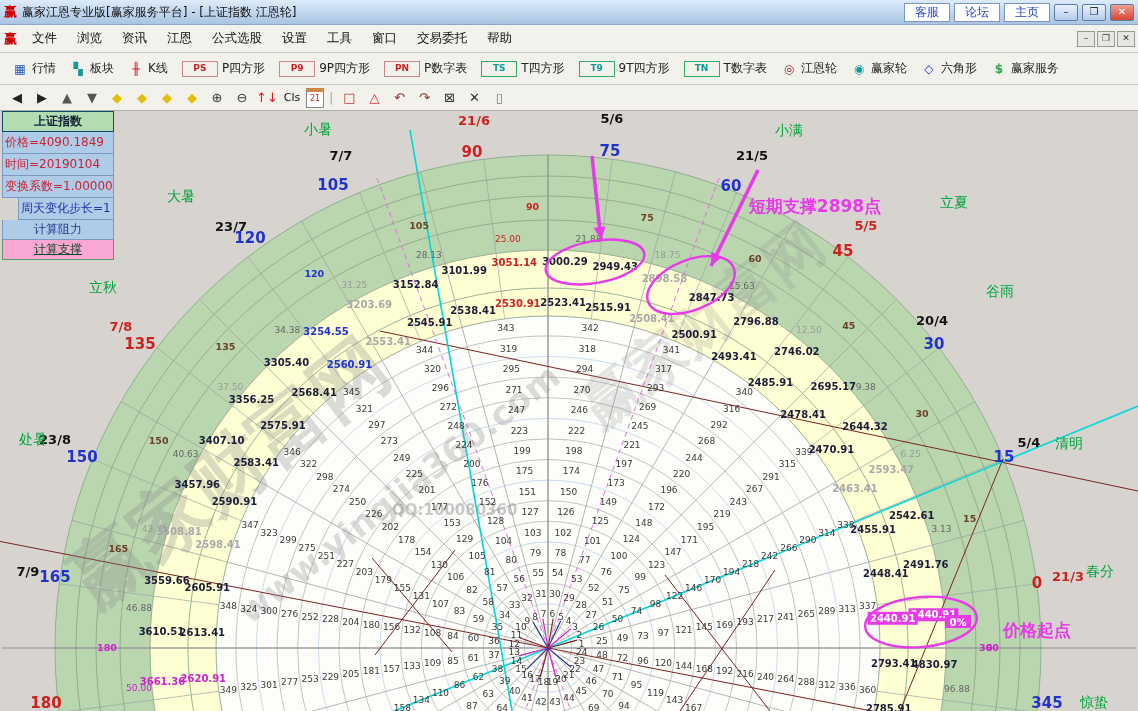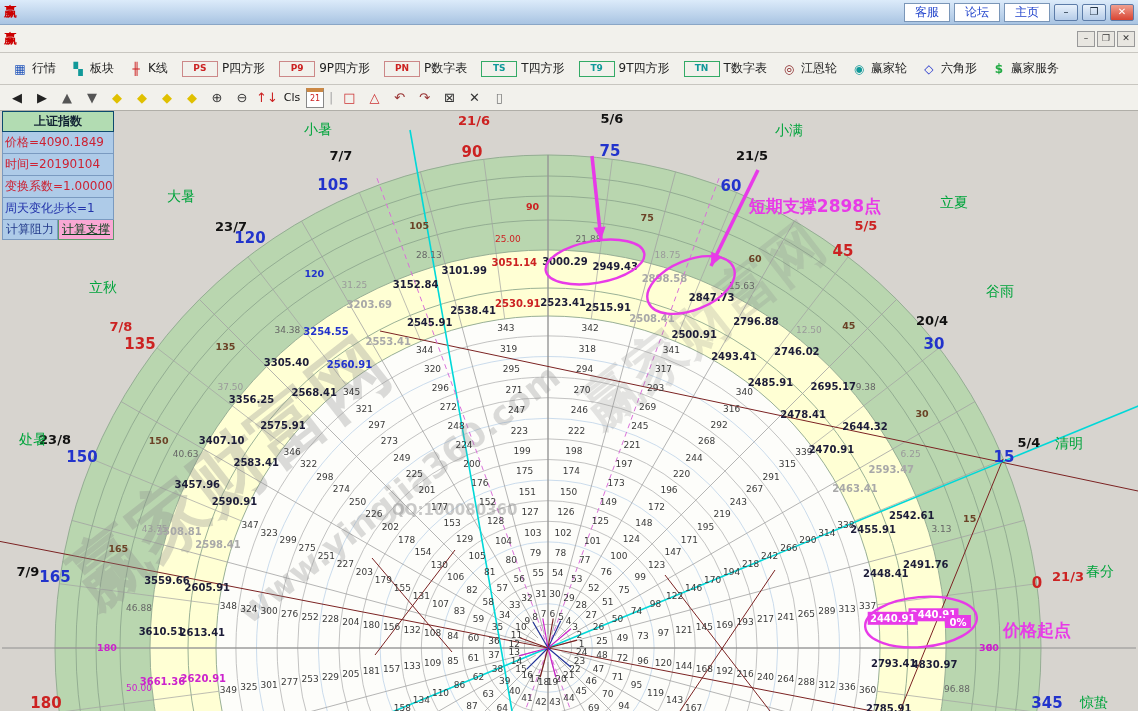--- a/index.html
+++ b/index.html
@@ -30,22 +30,22 @@
   .badge{font-size:9px;font-weight:bold;border:1px solid;padding:0 9px;line-height:12px;height:14px;}
   .dtool{width:22px;height:19px;text-align:center;line-height:19px;}
   .dsep{color:#aaa;padding:0 2px;}
   .cal{width:16px;height:15px;border:1px solid #888;background:#fff;font-size:8px;line-height:13px;
     text-align:center;color:#c22;border-top:4px solid #c84;}
   .panel{position:absolute;left:2px;top:111px;width:112px;font-size:12px;z-index:5;}
   .phead{background:#b2dcb2;border:1px solid #0c4a6e;color:#123;font-weight:bold;text-align:center;
     height:19px;line-height:19px;}
   .prow{background:#aecbe8;border:1px solid #7a9ac0;border-top:none;color:#cc2233;height:21px;
     line-height:21px;padding-left:2px;white-space:nowrap;overflow:hidden;}
-  .prow.blue{color:#2233aa;}
-  .pbtns{display:flex;}
+  .prow.blue{color:#2233aa;margin-left:16px;}
+  .pbtns{display:flex;flex-direction:column;}
   .pbtn{flex:1;height:19px;line-height:19px;text-align:center;border:1px solid #7a9ac0;border-top:none;
     background:#aecbe8;color:#223a8a;}
   .pbtn.green{background:#f9a8d4;border-color:#5a9a6a;color:#114422;text-decoration:underline;}
   svg{position:absolute;left:0;top:0;}
 </style>
 </head>
 <body>
 
 <svg id="wheel" width="1138" height="711" viewBox="0 0 1138 711">
     <rect x="0" y="110" width="1138" height="601" fill="#d7d4cf"></rect>
@@ -552,34 +552,47 @@
       <polygon points="711,266 711.3,251.7 722.1,257.0" fill="#e83ae8"></polygon>
       <rect x="945" y="615" width="26" height="13" fill="#e83ae8"></rect>
       <text x="958.0" y="626.0" fill="#fff" font-size="10" text-anchor="middle" font-weight="bold">0%</text>
       <text x="815" y="212" fill="#e83ae8" font-size="17" font-weight="bold" text-anchor="middle">短期支撑2898点</text>
       <text x="1037" y="636" fill="#e83ae8" font-size="17" font-weight="bold" text-anchor="middle">价格起点</text>
     </g>
   </svg>
 
 <div class="titlebar">
   <span class="logo">赢</span>
+  <span class="titletext">赢家江恩专业版[赢家服务平台] - [上证指数 江恩轮]</span>
   <span class="tb-right">
     <span id="tb-links" style="display: flex; gap: 4px;">
         <span class="tb-link">客服</span>
         <span class="tb-link">论坛</span>
         <span class="tb-link">主页</span>
       </span>
     <span class="winbtn">–</span>
     <span class="winbtn">❐</span>
     <span class="winbtn close">✕</span>
   </span>
 </div>
 
 <div class="menubar">
   <span class="logo">赢</span>
+  <span id="menu-items" style="display:flex;">
+      <span class="menuitem">文件</span>
+      <span class="menuitem">浏览</span>
+      <span class="menuitem">资讯</span>
+      <span class="menuitem">江恩</span>
+      <span class="menuitem">公式选股</span>
+      <span class="menuitem">设置</span>
+      <span class="menuitem">工具</span>
+      <span class="menuitem">窗口</span>
+      <span class="menuitem">交易委托</span>
+      <span class="menuitem">帮助</span>
+    </span>
   <span class="mdi" id="mdi-controls">
       <span class="mdibtn">–</span>
       <span class="mdibtn">❐</span>
       <span class="mdibtn">✕</span>
     </span>
 </div>
 
 <div class="toolbar1" id="toolbar1">
     <span class="titem">
       <span class="ticon" style="color: rgb(34, 85, 187);">▦</span>

